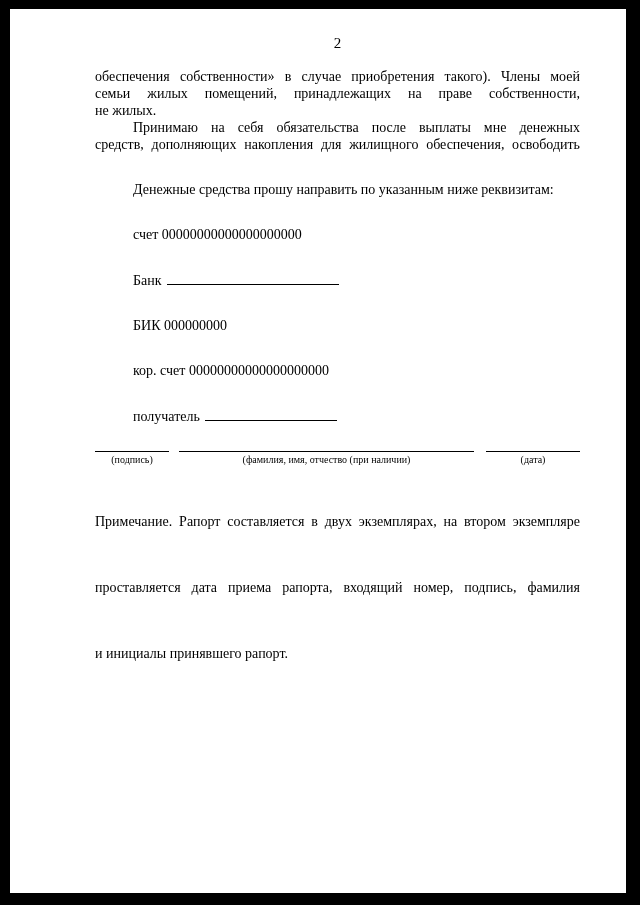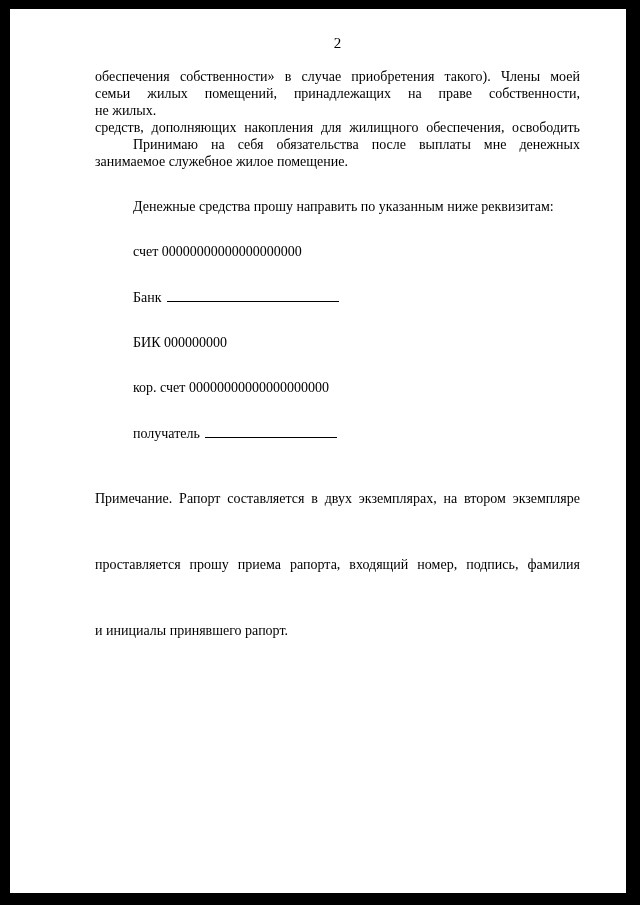--- a/index.html
+++ b/index.html
@@ -97,35 +97,48 @@
 
     <div class="page-num">2</div>
 
     <div>
       <p class="line just">обеспечения собственности» в случае приобретения такого). Члены моей</p>
       <p class="line just">семьи жилых помещений, принадлежащих на праве собственности,</p>
       <p class="line">не жилых.</p>
     </div>
 
     <div>
+      <p class="line just indent">Принимаю на себя обязательства после выплаты мне денежных</p>
       <p class="line just">средств, дополняющих накопления для жилищного обеспечения, освободить</p>
-      <p class="line just indent">Принимаю на себя обязательства после выплаты мне денежных</p>
-      <p class="line">занимаемое служебное жилое помещение.</p>
     </div>
 
     <div>
       <p class="line req">Денежные средства прошу направить по указанным ниже реквизитам:</p>
       <p class="line req">счет 00000000000000000000</p>
       <p class="line req"><span>Банк</span><span class="fill-line bank-line"></span></p>
       <p class="line req">БИК 000000000</p>
       <p class="line req">кор. счет 00000000000000000000</p>
       <p class="line req"><span>получатель</span><span class="fill-line recipient-line"></span></p>
     </div>
 
+    <div class="sig-row">
+      <div class="sig-col-1">
+        <div class="sig-line"></div>
+        <div class="sig-label sig-label-left">(подпись)</div>
+      </div>
+      <div class="sig-col-2">
+        <div class="sig-line"></div>
+        <div class="sig-label">(фамилия, имя, отчество (при наличии)</div>
+      </div>
+      <div class="sig-col-3">
+        <div class="sig-line"></div>
+        <div class="sig-label">(дата)</div>
+      </div>
+    </div>
 
     <div class="note">
       <p class="line just">Примечание. Рапорт составляется в двух экземплярах, на втором экземпляре</p>
-      <p class="line just">проставляется прошу приема рапорта, входящий номер, подпись, фамилия</p>
+      <p class="line just">проставляется дата приема рапорта, входящий номер, подпись, фамилия</p>
       <p class="line">и инициалы принявшего рапорт.</p>
     </div>
 
   </div>
 </div>
 
 </body></html>

